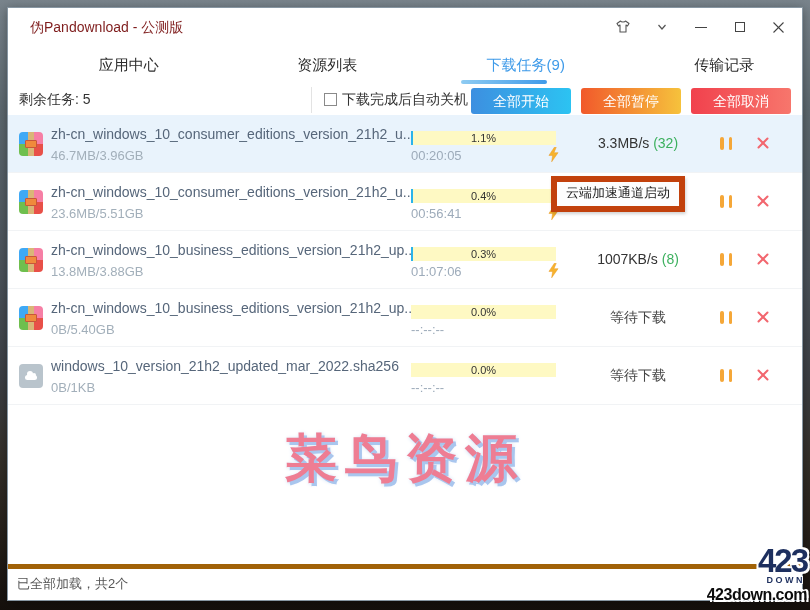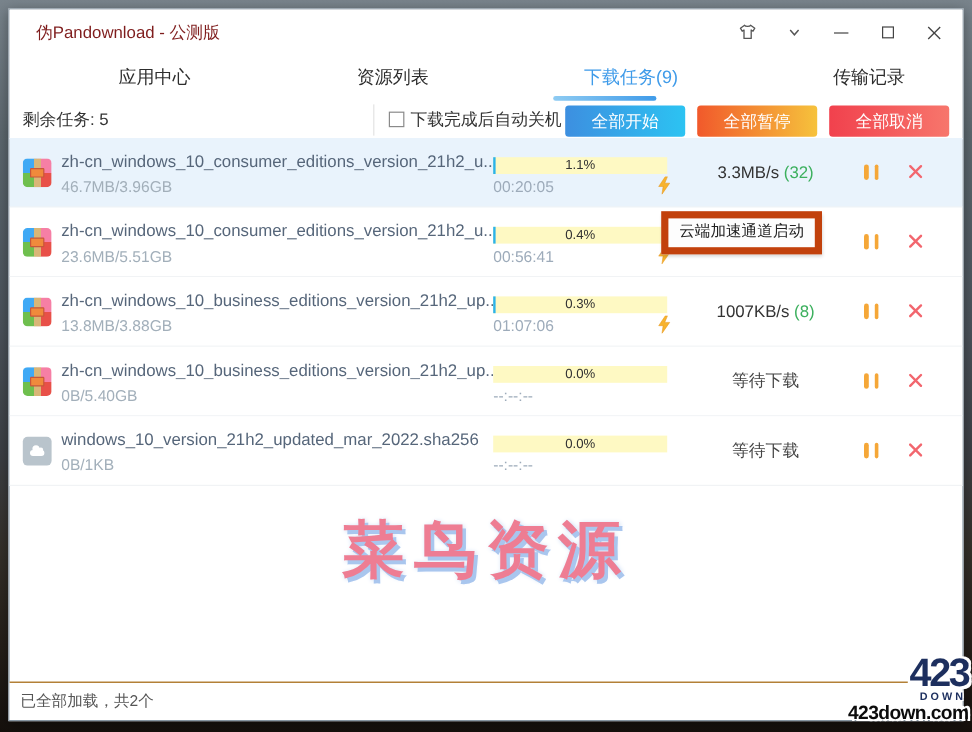--- a/index.html
+++ b/index.html
@@ -64,21 +64,21 @@
   .task-pause i{display:block;width:3.5px;height:13px;background:#f5a738;border-radius:2px;}
   .task-close{position:absolute;left:748px;top:21px;width:14px;height:14px;cursor:pointer;}
   
   .tooltip{position:absolute;left:543px;top:168px;height:24px;line-height:22px;padding:0 9px;background:#fdfdfd;
     border:6px solid #c2410c;font-size:13px;color:#222;box-shadow:1px 2px 3px rgba(0,0,0,.18);z-index:20;white-space:nowrap;}
   
   .watermark{position:absolute;left:0;right:0;top:416px;text-align:center;
     font-family:"DejaVu Serif","Liberation Serif",serif;font-size:52px;font-weight:bold;letter-spacing:8px;
     color:#ee7d93;text-shadow:3px 3px 0 #a9c6ee,1px 1px 4px #c6d8f2;}
   
-  .statusbar{position:absolute;left:0;right:0;bottom:0;height:31px;border-top:1px solid #a16207;background:#fff;}
+  .statusbar{position:absolute;left:0;right:0;bottom:0;height:31px;border-top:5px solid #a16207;background:#fff;}
   .status-text{position:absolute;left:9px;top:0;line-height:30px;font-size:13px;color:#555;}
   
   .sitelogo{position:absolute;right:3px;bottom:7px;text-align:right;z-index:30;line-height:1;}
   .logo-big{font-size:33px;font-weight:bold;letter-spacing:-2px;color:#1d2f5e;
     text-shadow:-2px -2px 0 #fff,2px -2px 0 #fff,-2px 2px 0 #fff,2px 2px 0 #fff;}
   .logo-down{font-size:9px;font-weight:bold;letter-spacing:2.5px;color:#1d2f5e;margin:-1px 2px 2px 0;
     text-shadow:-1px -1px 0 #fff,1px -1px 0 #fff,-1px 1px 0 #fff,1px 1px 0 #fff;}
   .logo-url{font-size:16px;font-weight:bold;color:#0c0c0c;letter-spacing:-0.5px;
     text-shadow:-2px -2px 0 #fff,2px -2px 0 #fff,-2px 2px 0 #fff,2px 2px 0 #fff;}
 </style>

